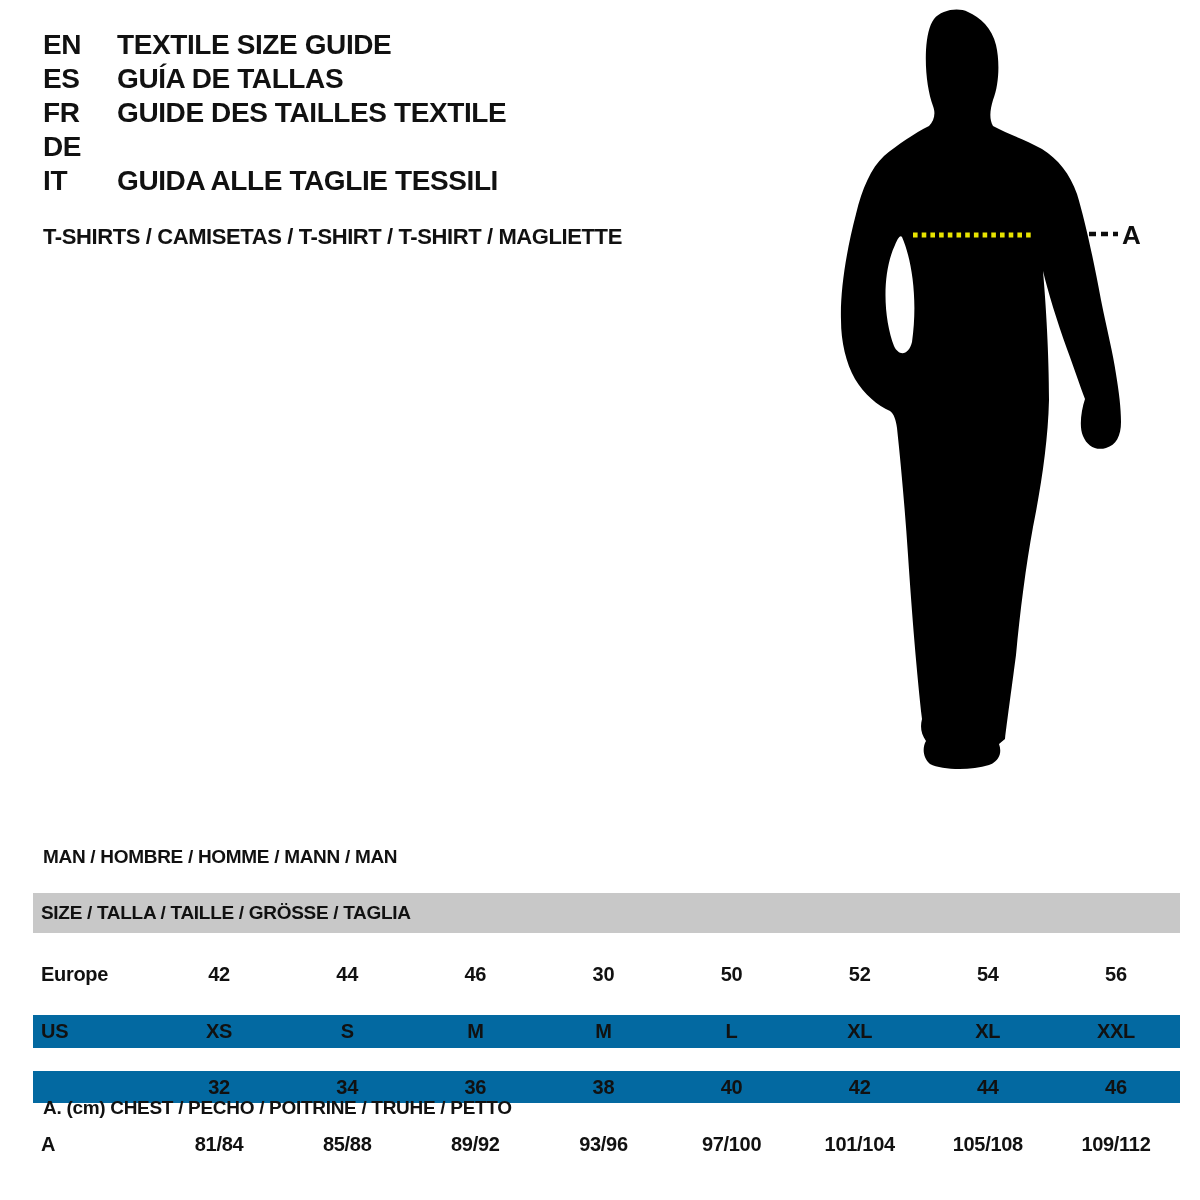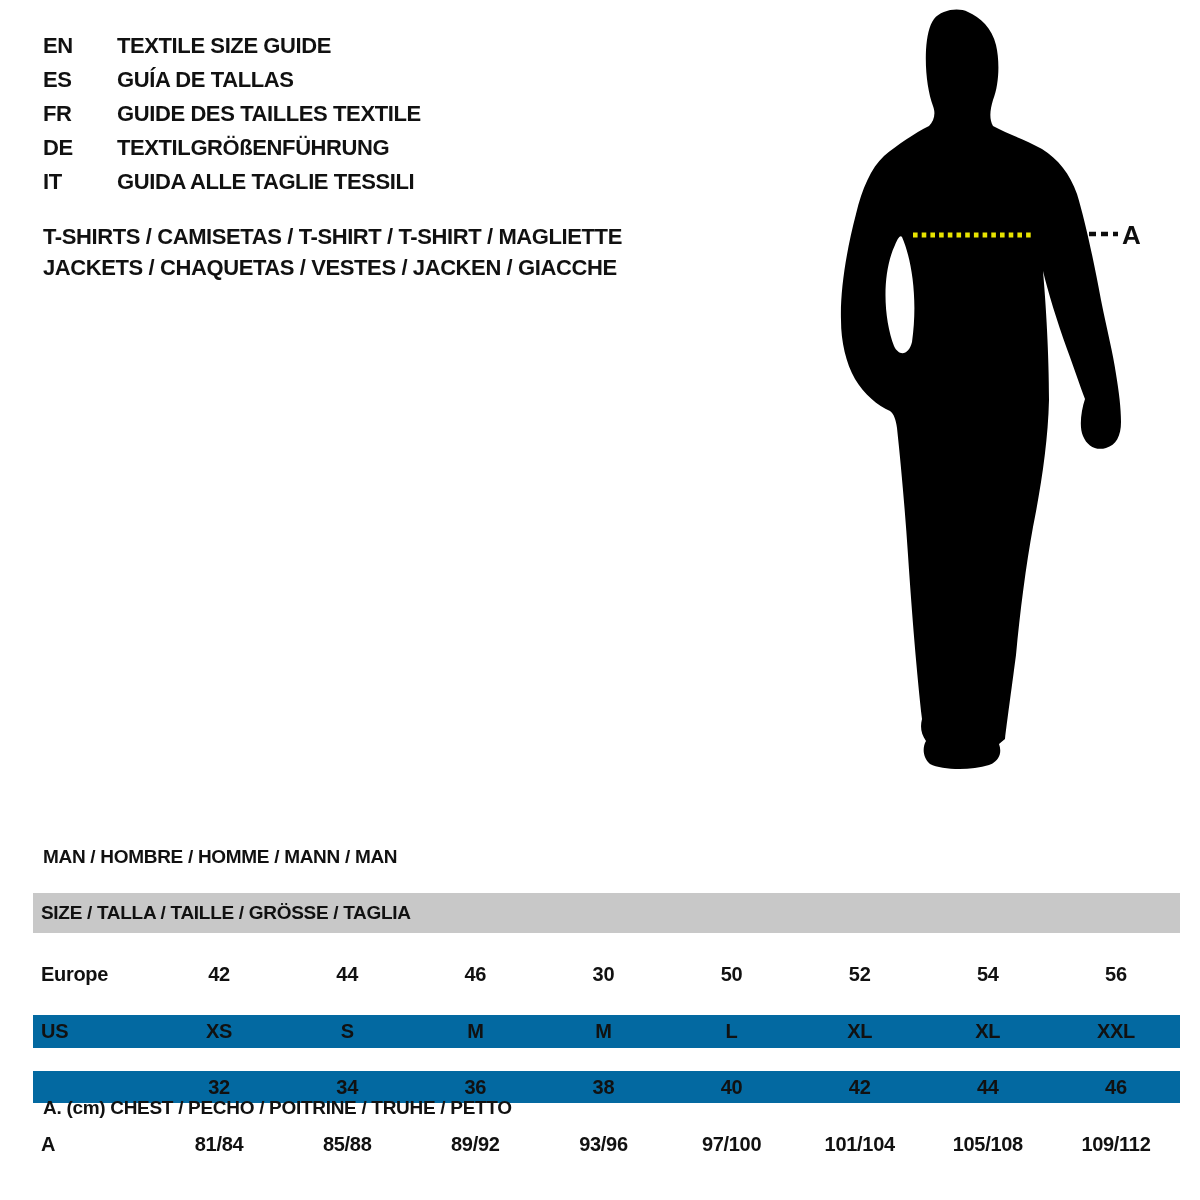--- a/index.html
+++ b/index.html
@@ -9,21 +9,21 @@
     height: 1200px;
     background: #ffffff;
     font-family: "Liberation Sans", sans-serif;
     font-weight: 700;
     color: #111111;
     overflow: hidden;
   }
 
   
   .lang-list { position: absolute; left: 43px; top: 29px; }
-  .lang-row { display: flex; height: 34px; align-items: center; font-size: 22px; letter-spacing: -0.4px; }
+  .lang-row { display: flex; height: 34px; align-items: flex-start; font-size: 28px; letter-spacing: -0.4px; }
   .lang-code { width: 74px; flex: 0 0 74px; }
   .lang-label { white-space: nowrap; }
 
   
   .categories { position: absolute; left: 43px; top: 221px; font-size: 22px; line-height: 31px; letter-spacing: -0.4px; white-space: nowrap; }
 
   
   .figure-svg { position: absolute; left: 820px; top: 0; }
   .measure-a-label { font-family: "Liberation Sans", sans-serif; font-weight: 700; font-size: 26px; fill: #0d0d0d; }
 
@@ -58,31 +58,29 @@
     <div class="lang-row">
       <span class="lang-code">ES</span>
       <span class="lang-label">GUÍA DE TALLAS</span>
     </div>
     <div class="lang-row">
       <span class="lang-code">FR</span>
       <span class="lang-label">GUIDE DES TAILLES TEXTILE</span>
     </div>
     <div class="lang-row">
       <span class="lang-code">DE</span>
-      <span class="lang-label">TEXTILGRÖßENFÜHRUNG</span>
     </div>
     <div class="lang-row">
       <span class="lang-code">IT</span>
       <span class="lang-label">GUIDA ALLE TAGLIE TESSILI</span>
     </div>
   </div>
 
   <div class="categories">
     <div>T-SHIRTS / CAMISETAS / T-SHIRT / T-SHIRT / MAGLIETTE</div>
-    <div>JACKETS / CHAQUETAS / VESTES / JACKEN / GIACCHE</div>
   </div>
 
   <svg class="figure-svg" width="380" height="800" viewBox="820 0 380 800" xmlns="http://www.w3.org/2000/svg">
     <path d="M 934 19
              C 941 10, 958 7, 968 12
              C 980 17, 992 28, 996 45
              C 1000 62, 999 85, 993 100
              C 990 110, 989 119, 993 126
              C 1008 134, 1026 140, 1042 149
              C 1058 159, 1070 174, 1077 194

